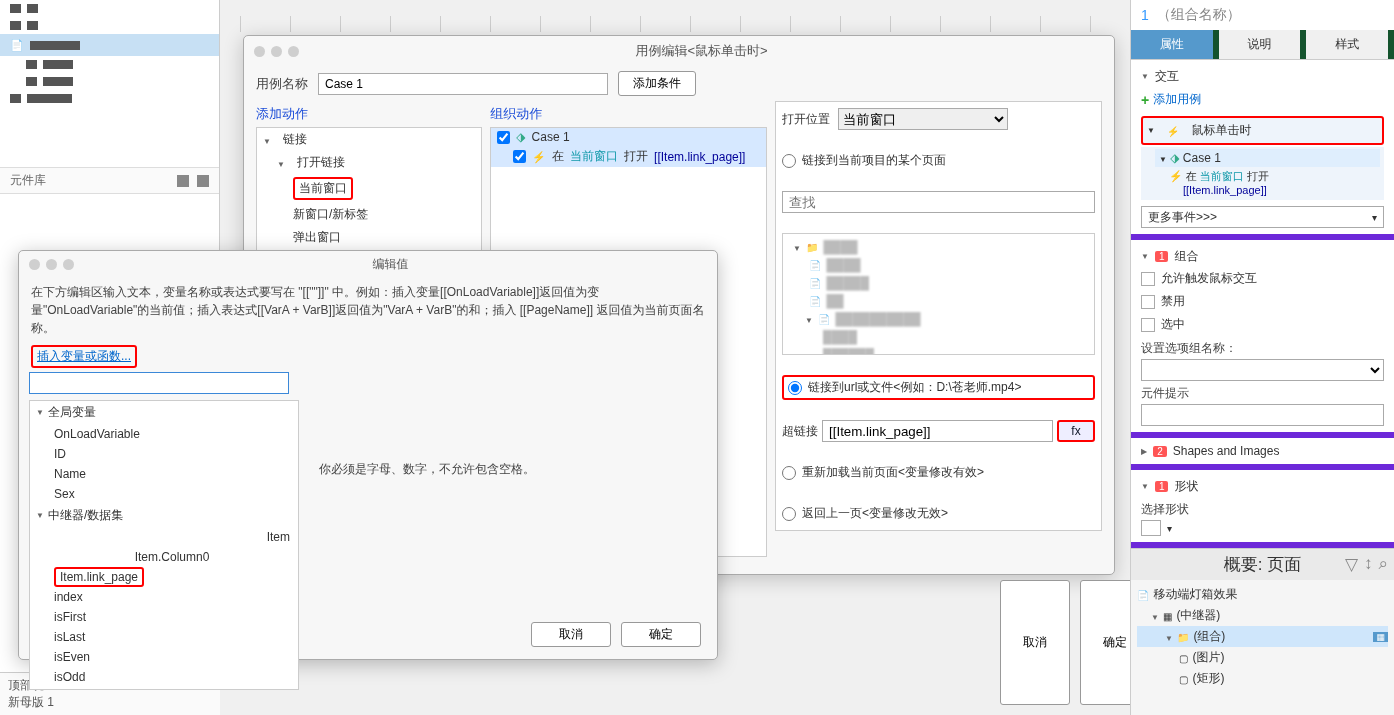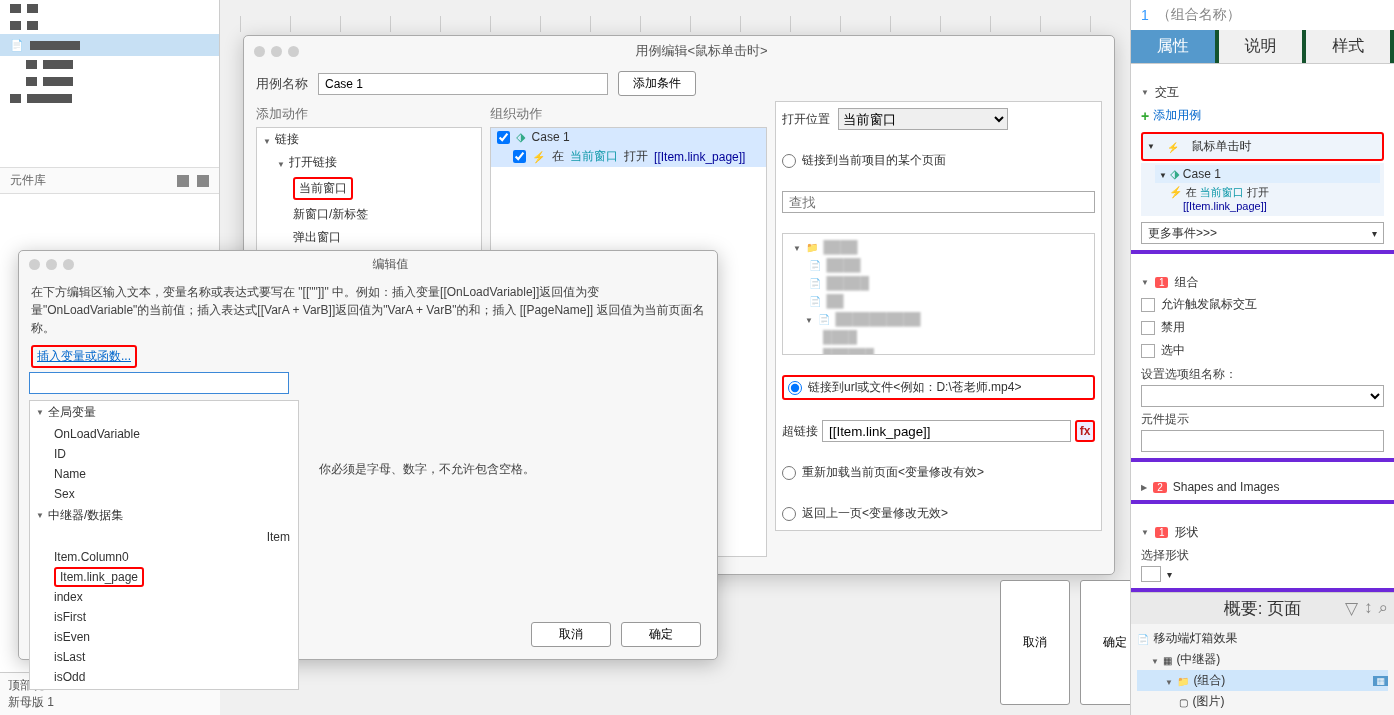--- a/index.html
+++ b/index.html
@@ -22,24 +22,24 @@
 .traffic { display: flex; gap: 6px; }
 .traffic span { width: 11px; height: 11px; border-radius: 50%; background: #cfcfcf; }
 .case-editor .title { flex: 1; text-align: center; font-size: 13px; color: #555; }
 .case-row { display: flex; align-items: center; gap: 10px; padding: 5px 12px; }
 .case-row label { font-size: 13px; color: #444; }
 .case-row input[type=text] { height: 22px; border: 1px solid #aaa; padding: 0 6px; font-size: 12px; }
 .btn { background: #fff; border: 1px solid #999; border-radius: 3px; padding: 3px 14px; cursor: pointer; font-size: 12px; }
 
 .columns { display: flex; padding: 0 12px; gap: 8px; }
 .col { flex: 1; }
-.col-title { font-size: 13px; padding: 4px 0; color: #737373; }
+.col-title { font-size: 13px; padding: 4px 0; color: #1d4ed8; }
 
 .tree { background: #fff; border: 1px solid #ccc; height: 430px; overflow: auto; font-size: 12px; }
-.tree-node { padding: 3px 6px; display: flex; align-items: center; gap: 4px; }
+.tree-node { padding: 3px 6px; display: flex; align-items: center; gap: 12px; }
 .tree-node .caret::before { content: "▼"; font-size: 8px; color: #666; }
 .indent1 { padding-left: 20px; }
 .indent2 { padding-left: 36px; }
 .hl-red { border: 2px solid red; padding: 1px 4px; border-radius: 3px; }
 
 .org-actions { background: #fff; border: 1px solid #ccc; height: 430px; }
 .org-row { background: #d6e8ff; padding: 2px 6px; display: flex; align-items: center; gap: 6px; }
 .org-row .lightning::before { content: "⚡"; color: #f90; font-size: 11px; }
 .link-text { color: #009; }
 .linkvar { color: #19a; }
@@ -50,21 +50,21 @@
 .radio-row input[type=radio] { width: 14px; height: 14px; }
 .search-box { width: 100%; height: 22px; border: 1px solid #aaa; padding: 0 6px; background: #fff; }
 .file-tree { flex: 1; border: 1px solid #ccc; background: #fff; overflow:auto; padding:4px;}
 .file-tree .fn { padding: 2px 6px; display:flex; align-items:center; gap:5px; }
 .file-tree .caret::before { content:"▼"; font-size:8px; color:#666;}
 .file-tree .pg::before { content:"📄"; font-size:10px;}
 .file-tree .fld::before { content:"📁"; font-size:10px; color:#5a9;}
 .blur { color:#bbb; filter:blur(1px); }
 .hyper-row { display:flex; align-items:center; gap:4px; }
 .hyper-row input { flex:1; height:22px; border:1px solid #aaa; padding:0 6px;}
-.fx-btn { width:20px; height:22px; border:1px solid #aaa; background:#eef; color:#b91c1c; font-weight:bold; display:flex; align-items:center; justify-content:center; cursor:pointer;}
+.fx-btn { width:38px; height:22px; border:1px solid #aaa; background:#eef; color:#0f172a; font-weight:normal; display:flex; align-items:center; justify-content:center; cursor:pointer;}
 .hl-red-box { border:2px solid red; border-radius:3px; }
 
 .dlg-buttons { position:absolute; bottom:10px; right:14px; display:flex; gap:10px; }
 .dlg-buttons .btn { width:70px; text-align:center; }
 
 
 .edit-value { position:absolute; left:18px; top:250px; width:700px; height:410px; background:#f7f7f7; border:1px solid #aaa; border-radius:5px; box-shadow:0 4px 20px rgba(0,0,0,0.25); z-index:10; }
 .edit-value .titlebar { height:26px; display:flex; align-items:center; padding:0 10px;}
 .edit-value .title { flex:1; text-align:center; font-size:12px; color:#555;}
 .edit-value .info { padding:6px 12px; font-size:12px; color:#444; line-height:1.5;}
@@ -75,23 +75,23 @@
 .var-tree-wrap .cat { padding:3px 6px; font-size:12px; display:flex; align-items:center; gap:4px;}
 .var-tree-wrap .cat::before { content:"▼"; font-size:8px; color:#666;}
 .note { position:absolute; top:210px; left:300px; font-size:12px; color:#444;}
 .edit-value .dlg-buttons { bottom:12px; right:16px; }
 
 
 .inspector { position:absolute; right:0; top:0; width:264px; height:715px; background:#fff; border-left:1px solid #ccc; display:flex; flex-direction:column;}
 .insp-title { padding:6px 10px; font-size:14px; color:#888; display:flex; align-items:center; gap:8px;}
 .insp-title .num { color:#39f;}
 .tabs { display:flex; border-bottom:1px solid #ccc;}
-.tab { flex:1; text-align:center; padding:6px 0; font-size:16px; background:#f0f0f0; cursor:pointer; border-right:4px solid #14532d;}
+.tab { flex:1; text-align:center; padding:6px 0; font-size:12px; background:#f0f0f0; cursor:pointer; border-right:6px solid #14532d;}
 .tab.active { background:#59c; color:#fff;}
-.section { padding:6px 10px; border-bottom:4px solid #6d28d9;margin-top:12px;}
+.section { padding:6px 10px; border-bottom:6px solid #6d28d9;}
 .section .sec-head { display:flex; align-items:center; gap:6px; font-size:12px; padding:2px 0;}
 .section .sec-head::before { content:"▼"; font-size:8px; color:#666;}
 .add-case { color:#06c; display:flex; align-items:center; gap:4px; cursor:pointer; padding:4px 0;}
 .add-case::before { content:"+"; color:#3a3; font-weight:bold; font-size:14px;}
 .event-box { background:#eef4fb; border:1px solid #cfe0f0; padding:2px 4px; margin-top:4px;}
 .event-head { display:flex; align-items:center; gap:12px; padding:2px 0;}
 .event-head::before { content:"▼"; font-size:8px;}
 .event-head .ln::before { content:"⚡"; font-size:10px; color:#f90;}
 .case-inner { background:#dfeefd; padding:2px 4px; margin-left:10px;}
 .action-inner { padding:2px 4px 2px 24px; font-size:11px;}
@@ -324,26 +324,26 @@
         <span>全局变量</span>
       </div>
     <div class="vn" style="padding-left:24px;">OnLoadVariable</div>
     <div class="vn" style="padding-left:24px;">ID</div>
     <div class="vn" style="padding-left:24px;">Name</div>
     <div class="vn" style="padding-left:24px;">Sex</div>
     <div class="cat">
         <span>中继器/数据集</span>
       </div>
     <div class="vn" style="padding-left:24px;text-align:right;">Item</div>
-    <div class="vn" style="padding-left:24px;">Item.Column0</div>
+    <div class="vn" style="padding-left:24px;text-align:center;">Item.Column0</div>
     <div class="vn" style="padding-left:24px;"><span class="hl-red">Item.link_page</span></div>
     <div class="vn" style="padding-left:24px;">index</div>
     <div class="vn" style="padding-left:24px;">isFirst</div>
+    <div class="vn" style="padding-left:24px;">isLast</div>
     <div class="vn" style="padding-left:24px;">isEven</div>
-    <div class="vn" style="padding-left:24px;">isLast</div>
     <div class="vn" style="padding-left:24px;">isOdd</div>
   </div>
   <div class="note">你必须是字母、数字，不允许包含空格。</div>
   <div class="dlg-buttons">
     <button class="btn" style="width:80px;">取消</button>
     <button class="btn" style="width:80px;">确定</button>
   </div>
 </div>
 
 <div class="footer">

